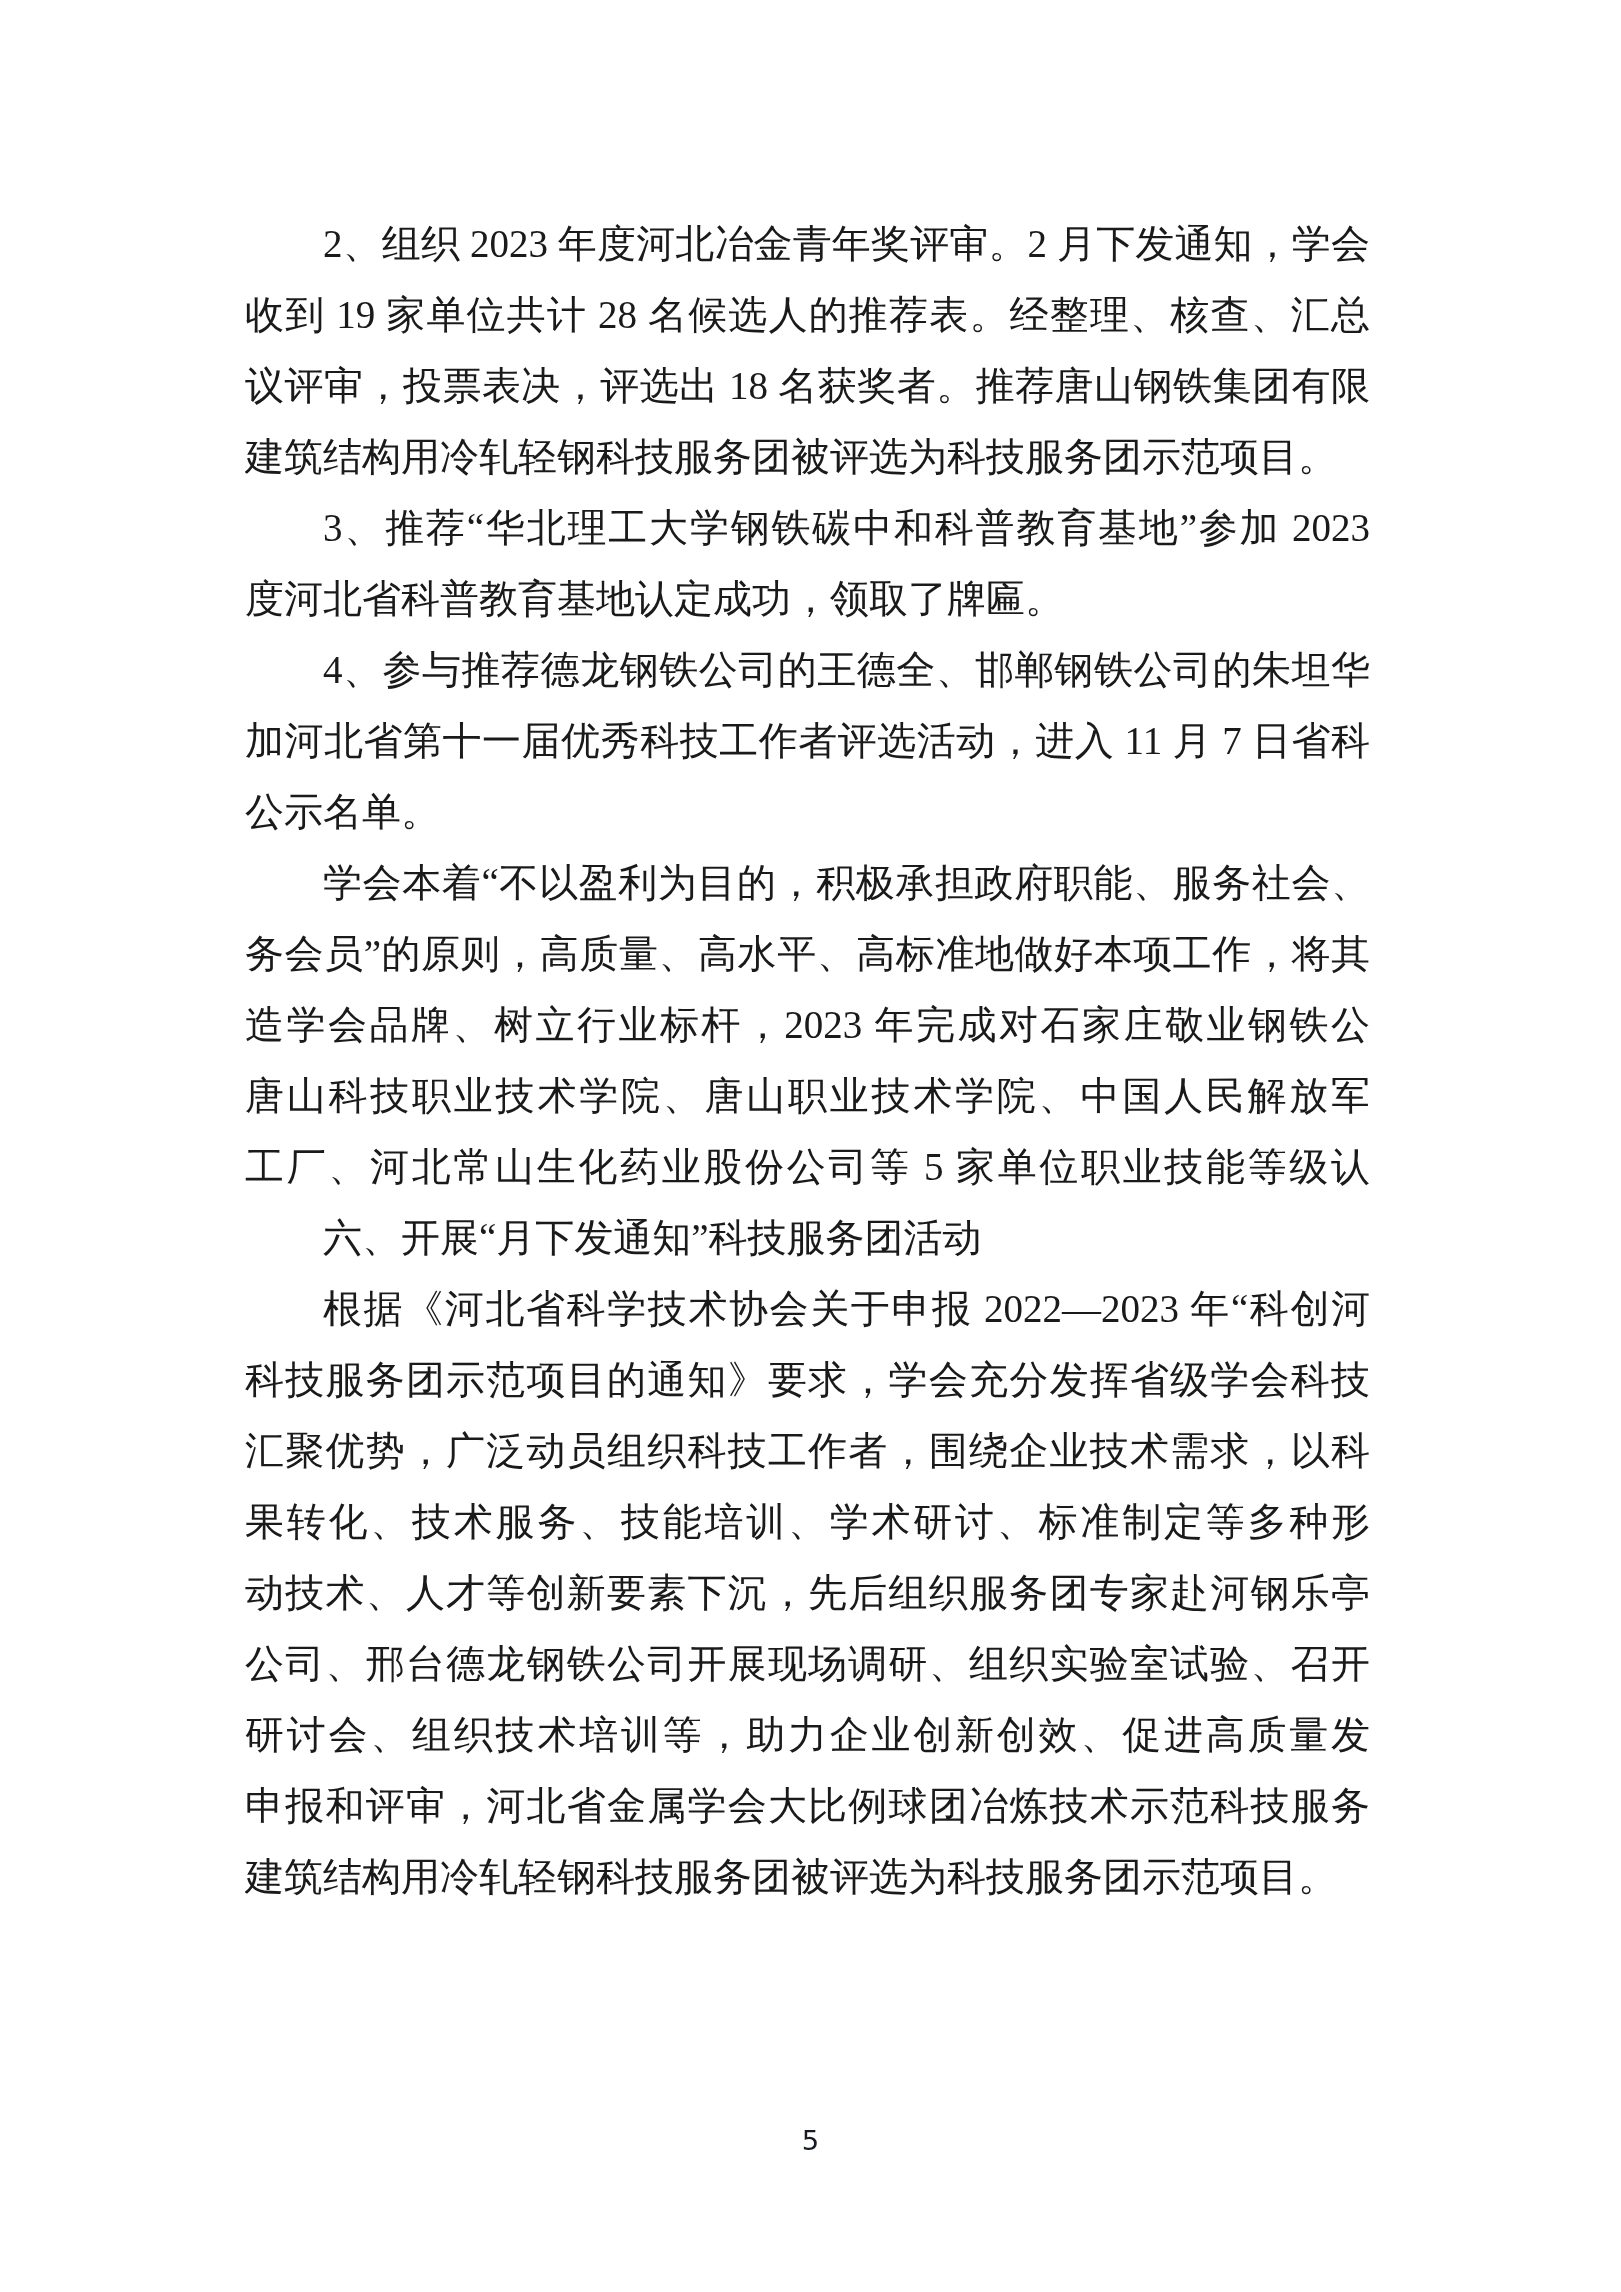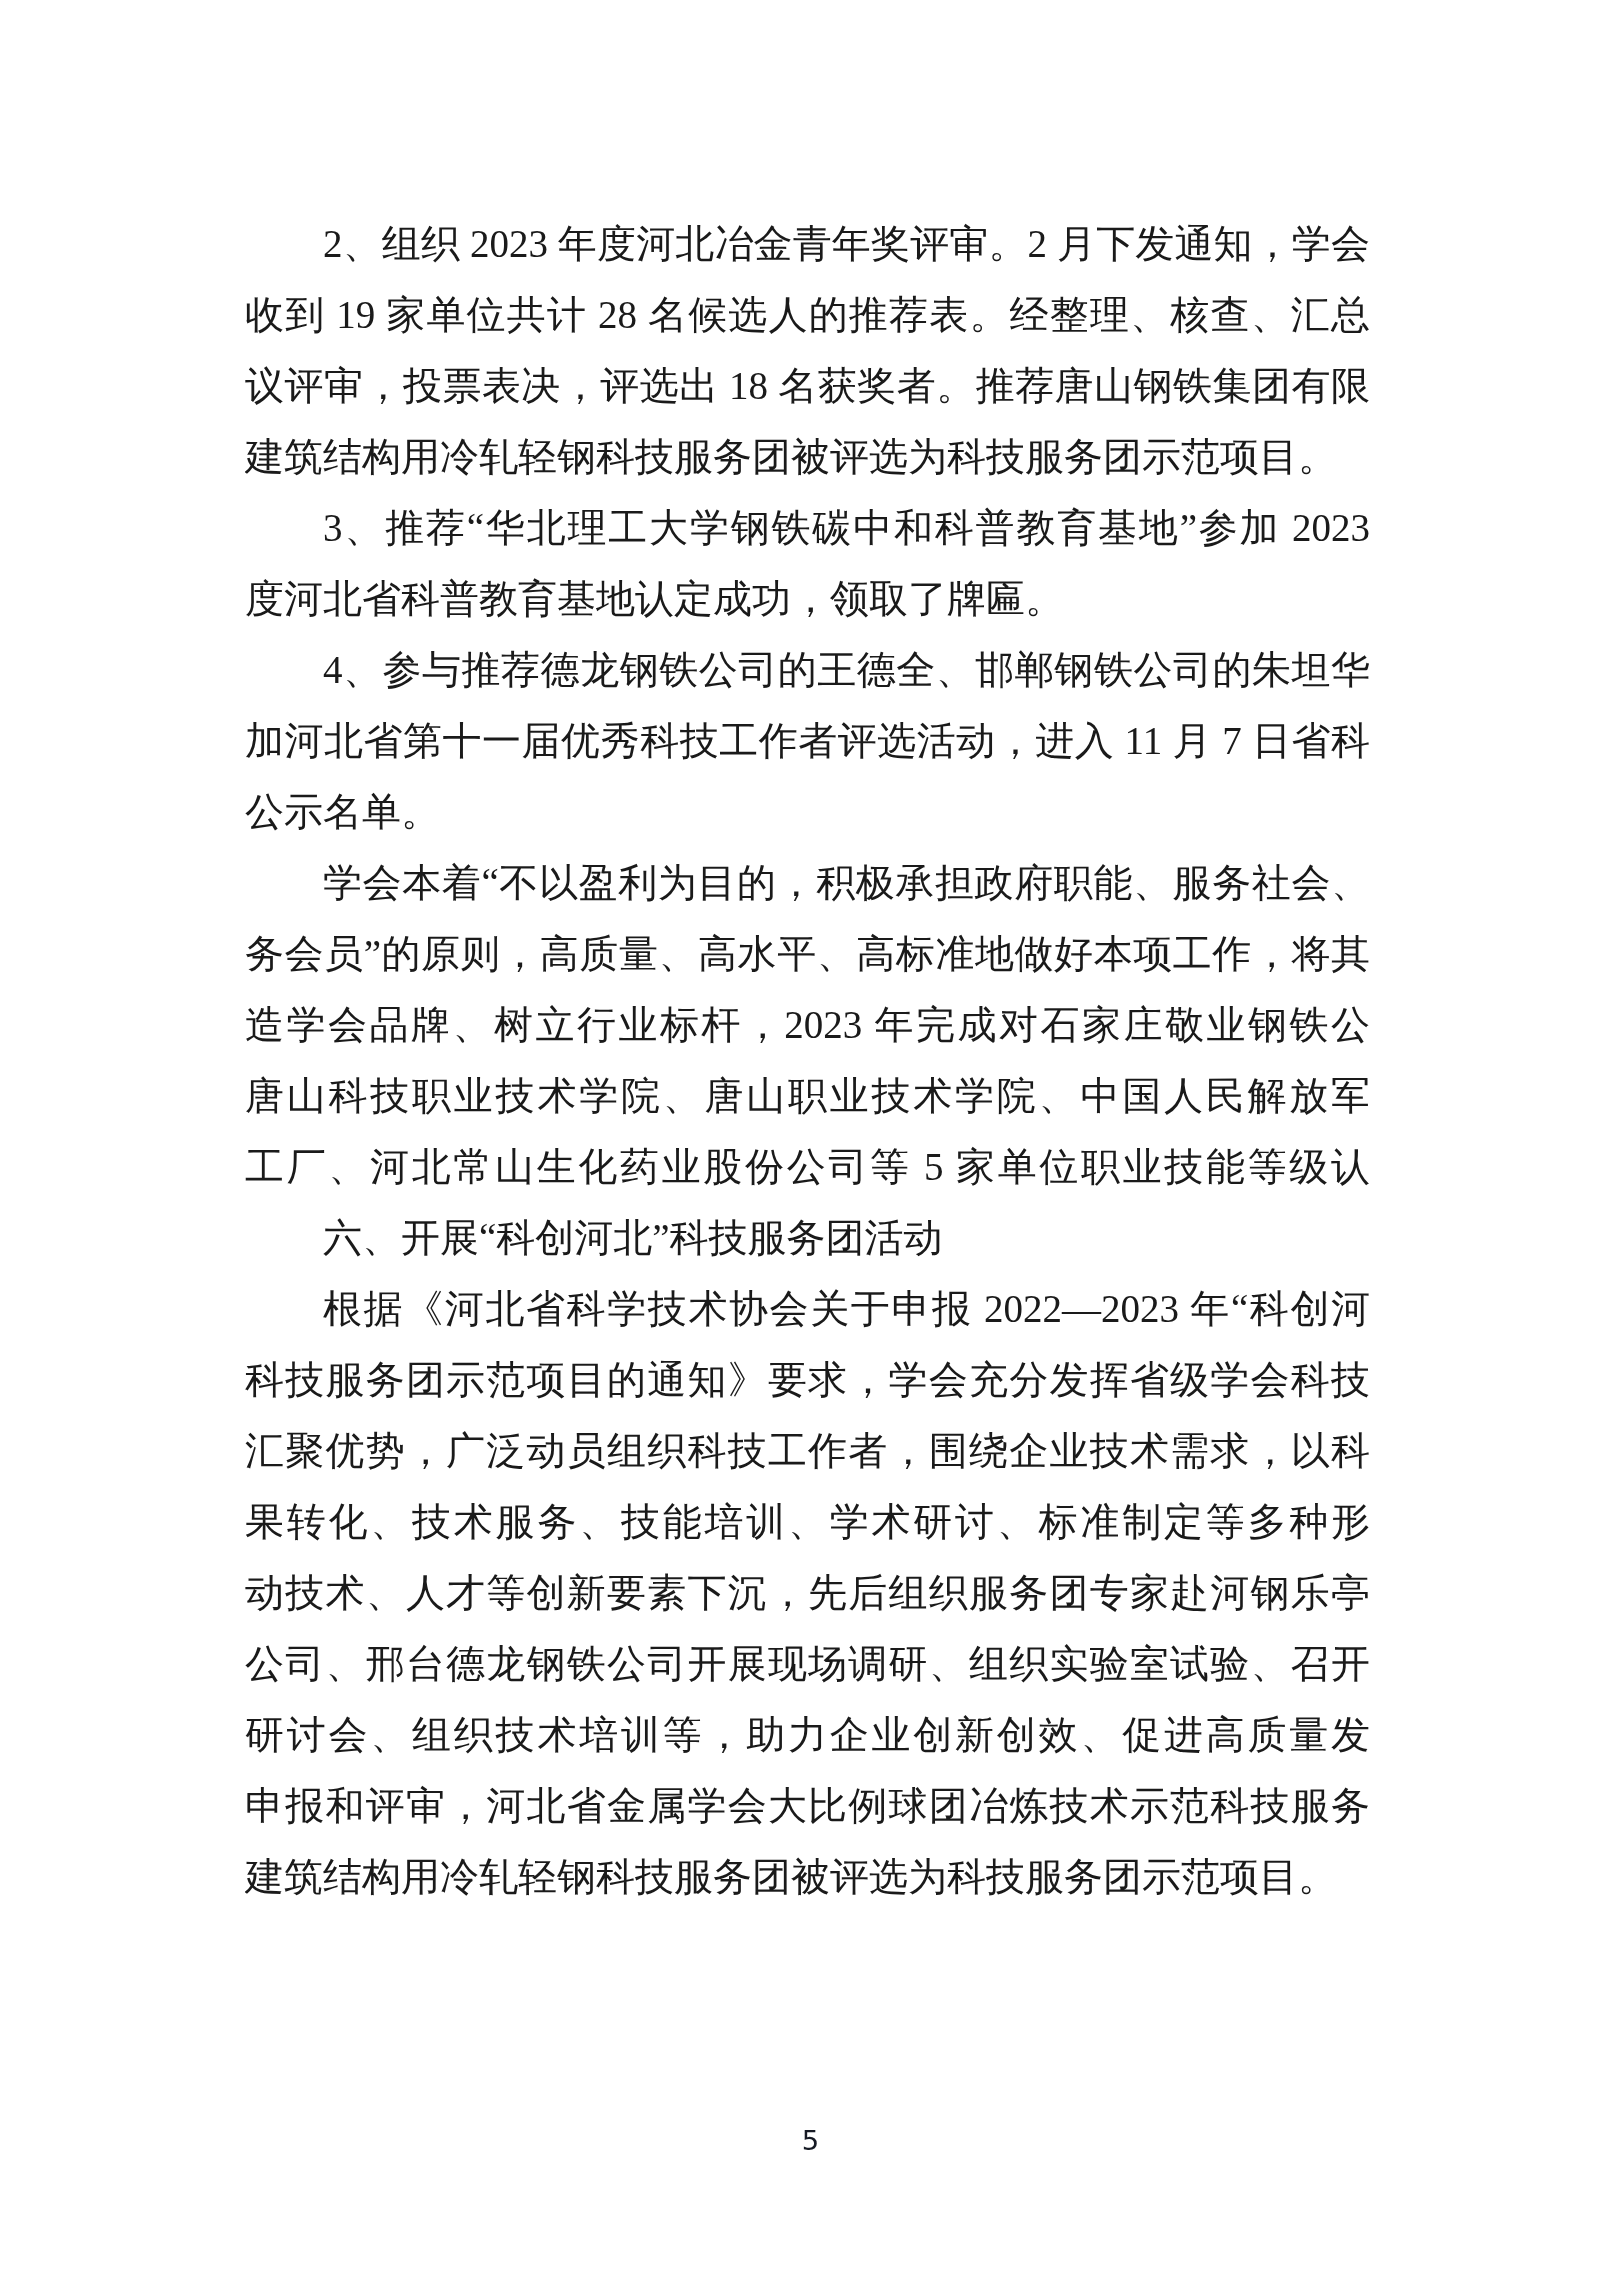--- a/index.html
+++ b/index.html
@@ -74,21 +74,21 @@
         <div class="line last">公示名单。</div>
       </div>
       <div class="paragraph">
         <div class="line first">学会本着“不以盈利为目的，积极承担政府职能、服务社会、服</div>
         <div class="line">务会员”的原则，高质量、高水平、高标准地做好本项工作，将其打</div>
         <div class="line">造学会品牌、树立行业标杆，2023 年完成对石家庄敬业钢铁公司、</div>
         <div class="line">唐山科技职业技术学院、唐山职业技术学院、中国人民解放军 6411</div>
         <div class="line">工厂、河北常山生化药业股份公司等 5 家单位职业技能等级认定，认</div>
       </div>
       <div class="paragraph">
-        <div class="line first last">六、开展“科创河北”科技服务团活动</div>
+        <div class="line first last">六、开展“月下发通知”科技服务团活动</div>
       </div>
       <div class="paragraph">
         <div class="line first">根据《河北省科学技术协会关于申报 2022—2023 年“科创河北”</div>
         <div class="line">科技服务团示范项目的通知》要求，学会充分发挥省级学会科技人才</div>
         <div class="line">汇聚优势，广泛动员组织科技工作者，围绕企业技术需求，以科技成</div>
         <div class="line">果转化、技术服务、技能培训、学术研讨、标准制定等多种形式，推</div>
         <div class="line">动技术、人才等创新要素下沉，先后组织服务团专家赴河钢乐亭钢铁</div>
         <div class="line">公司、邢台德龙钢铁公司开展现场调研、组织实验室试验、召开技术</div>
         <div class="line">研讨会、组织技术培训等，助力企业创新创效、促进高质量发展，经</div>
         <div class="line">申报和评审，河北省金属学会大比例球团冶炼技术示范科技服务团和</div>

